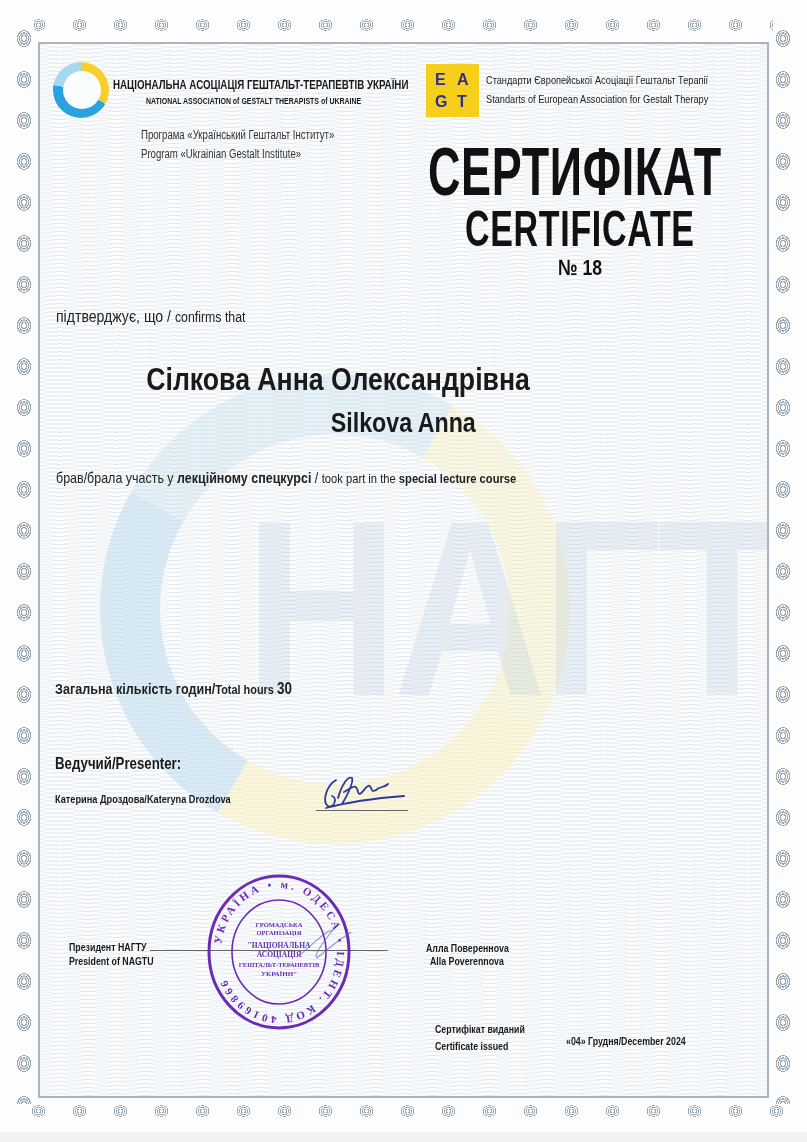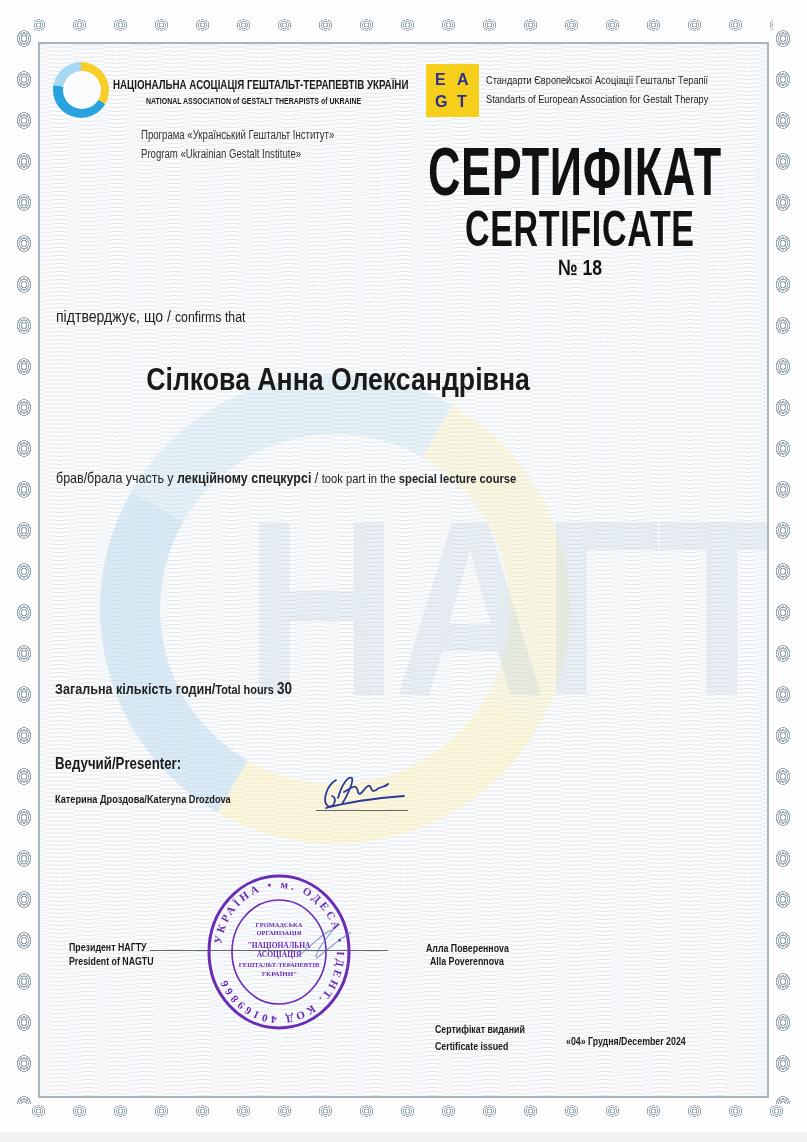--- a/index.html
+++ b/index.html
@@ -146,20 +146,21 @@
 
   <div class="abs cert-ua cond" style="transform:scaleX(0.66)">СЕРТИФІКАТ</div>
   <div class="abs cert-en cond" style="transform:scaleX(0.68)">CERTIFICATE</div>
   <div class="abs cert-no cond" style="transform:scaleX(0.8)">№ 18</div>
 
   <div class="abs confirms cond" style="transform:scaleX(0.88)">
     <span>підтверджує, що / </span><span class="en">confirms that</span>
   </div>
 
   <div class="abs name-ua"><span class="cond" style="transform:scaleX(0.86);transform-origin:center top">Сілкова Анна Олександрівна</span></div>
+  <div class="abs name-en"><span class="cond" style="transform:scaleX(0.86);transform-origin:center top">Silkova Anna</span></div>
 
   <div class="abs took cond" style="transform:scaleX(0.86)">
     <span>брав/брала участь у </span><b>лекційному спецкурсі</b><span> / </span><span class="en">took part in the </span><b class="en">special lecture course</b>
   </div>
 
 
 
   <div class="abs hours cond" style="transform:scaleX(0.84)">
     <span>Загальна кількість годин/</span><span class="en">Total hours </span><span class="num">30</span>
   </div>

